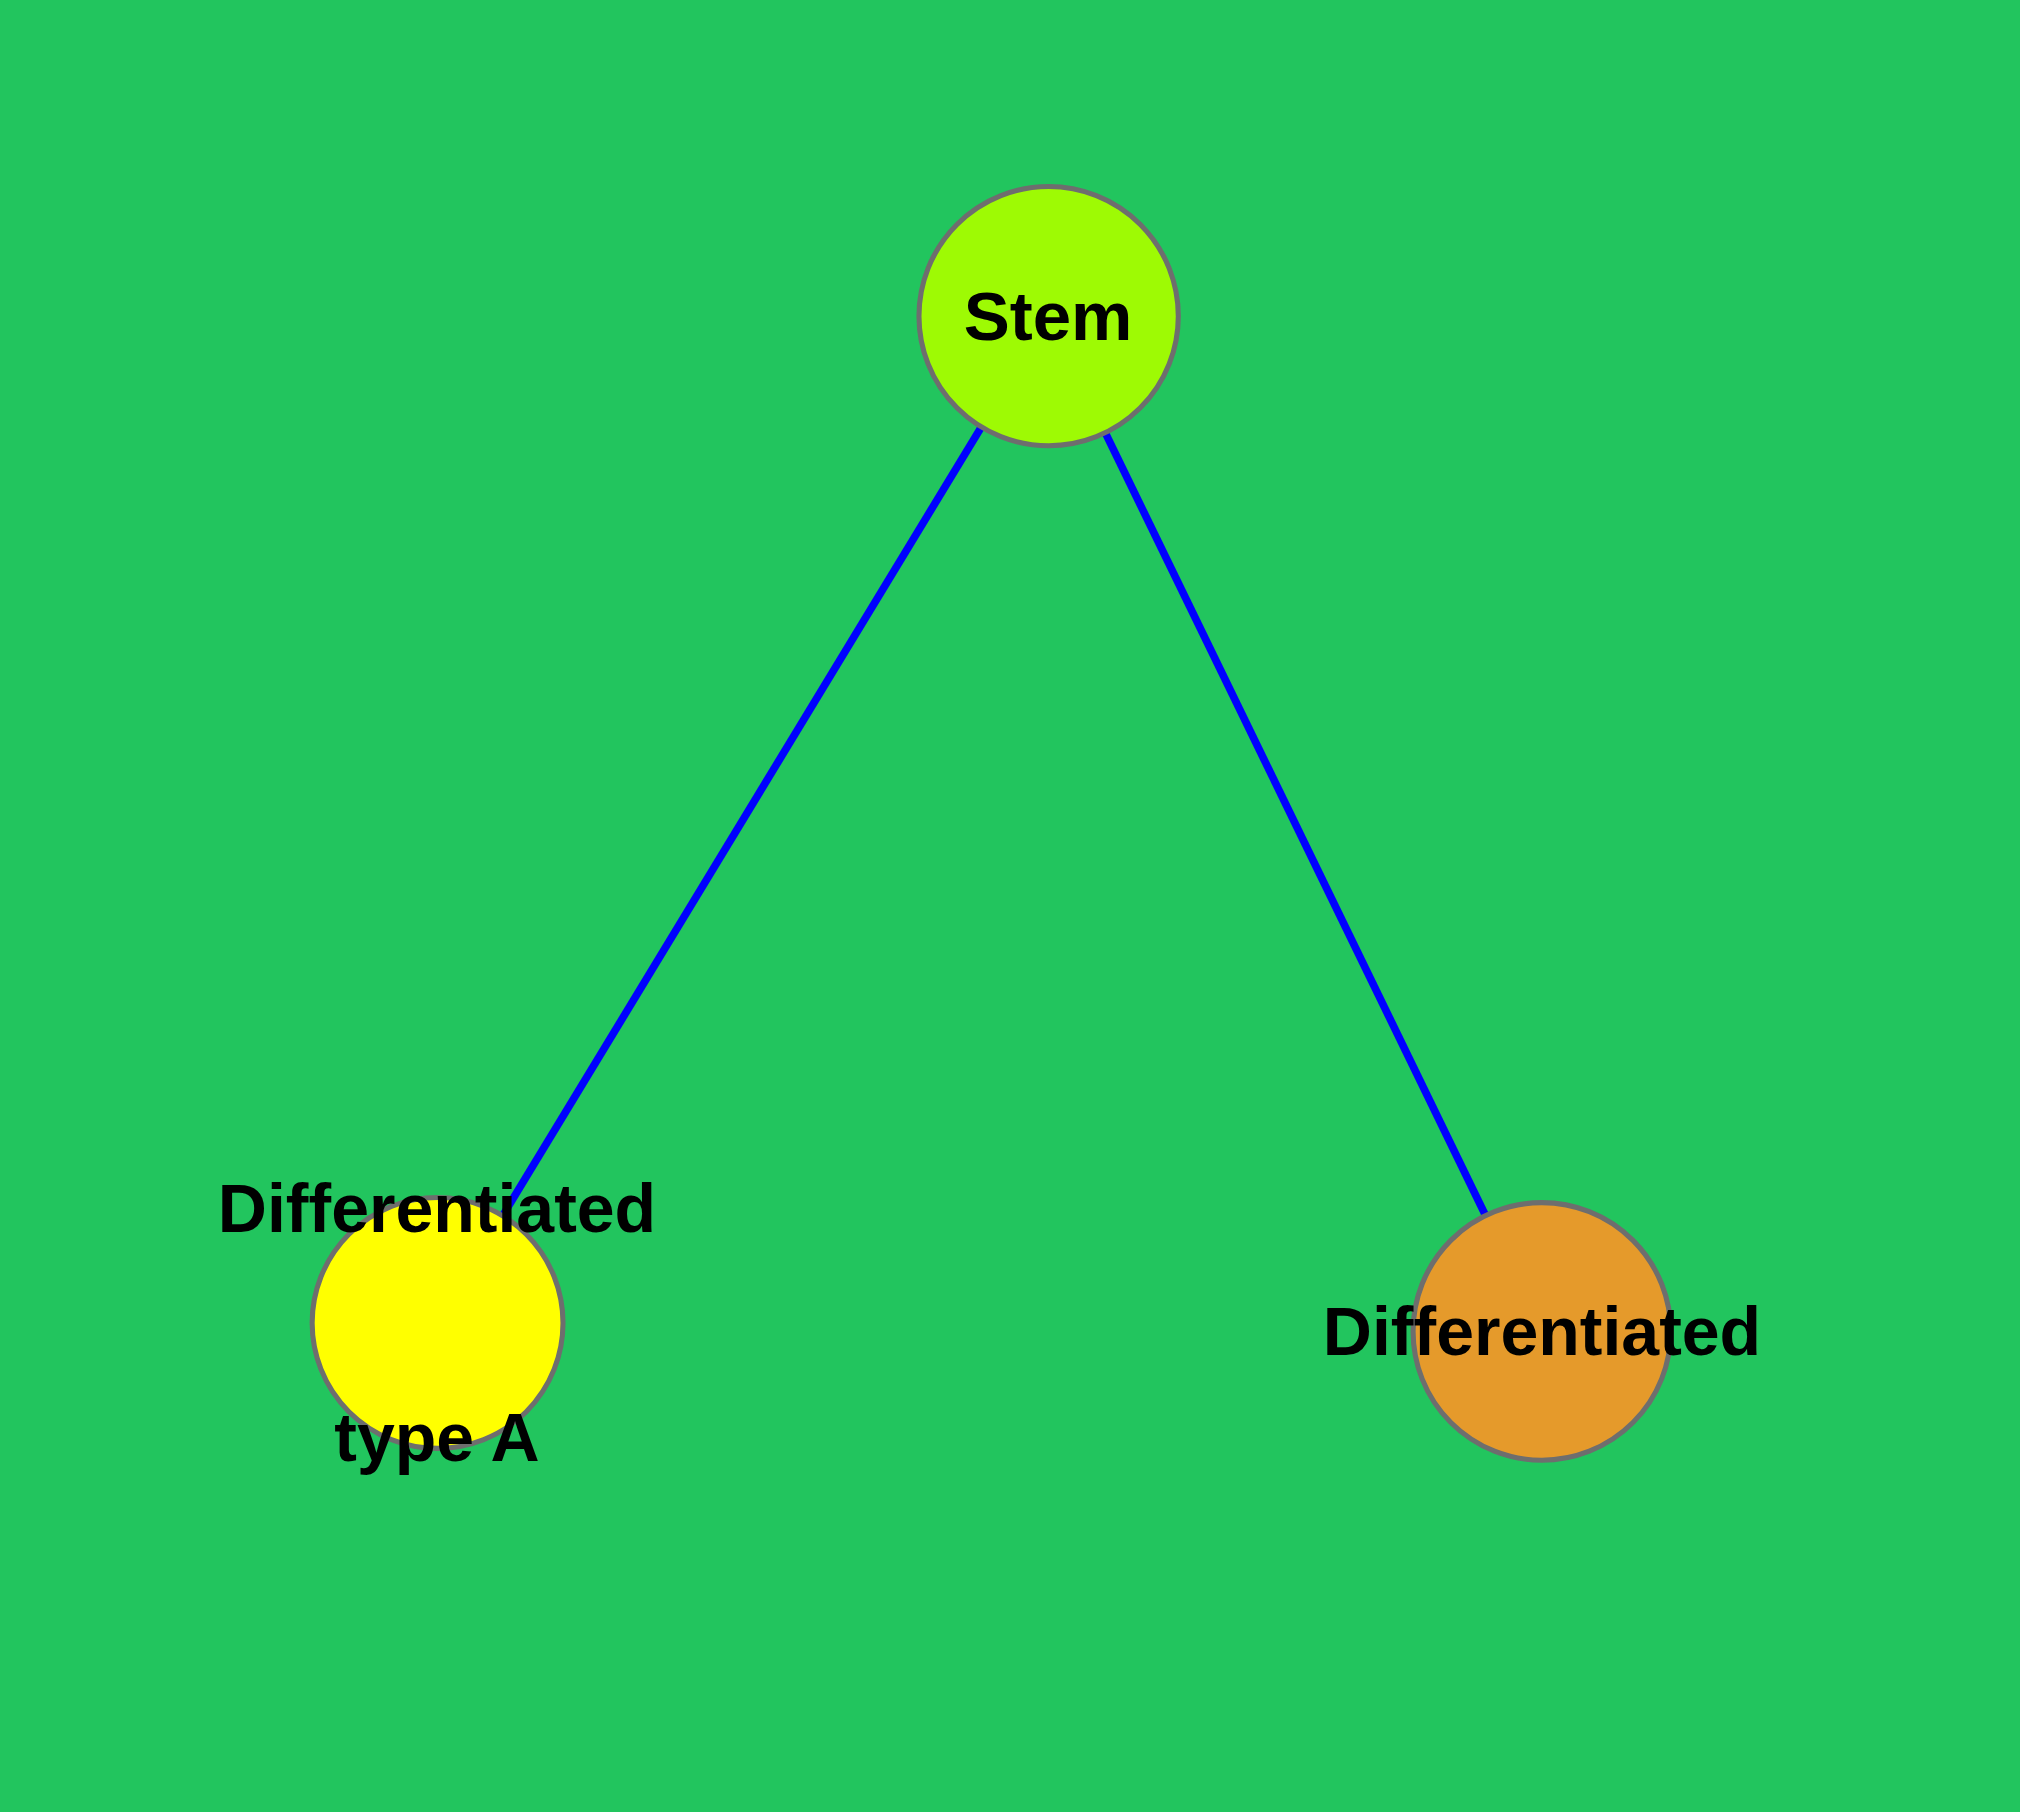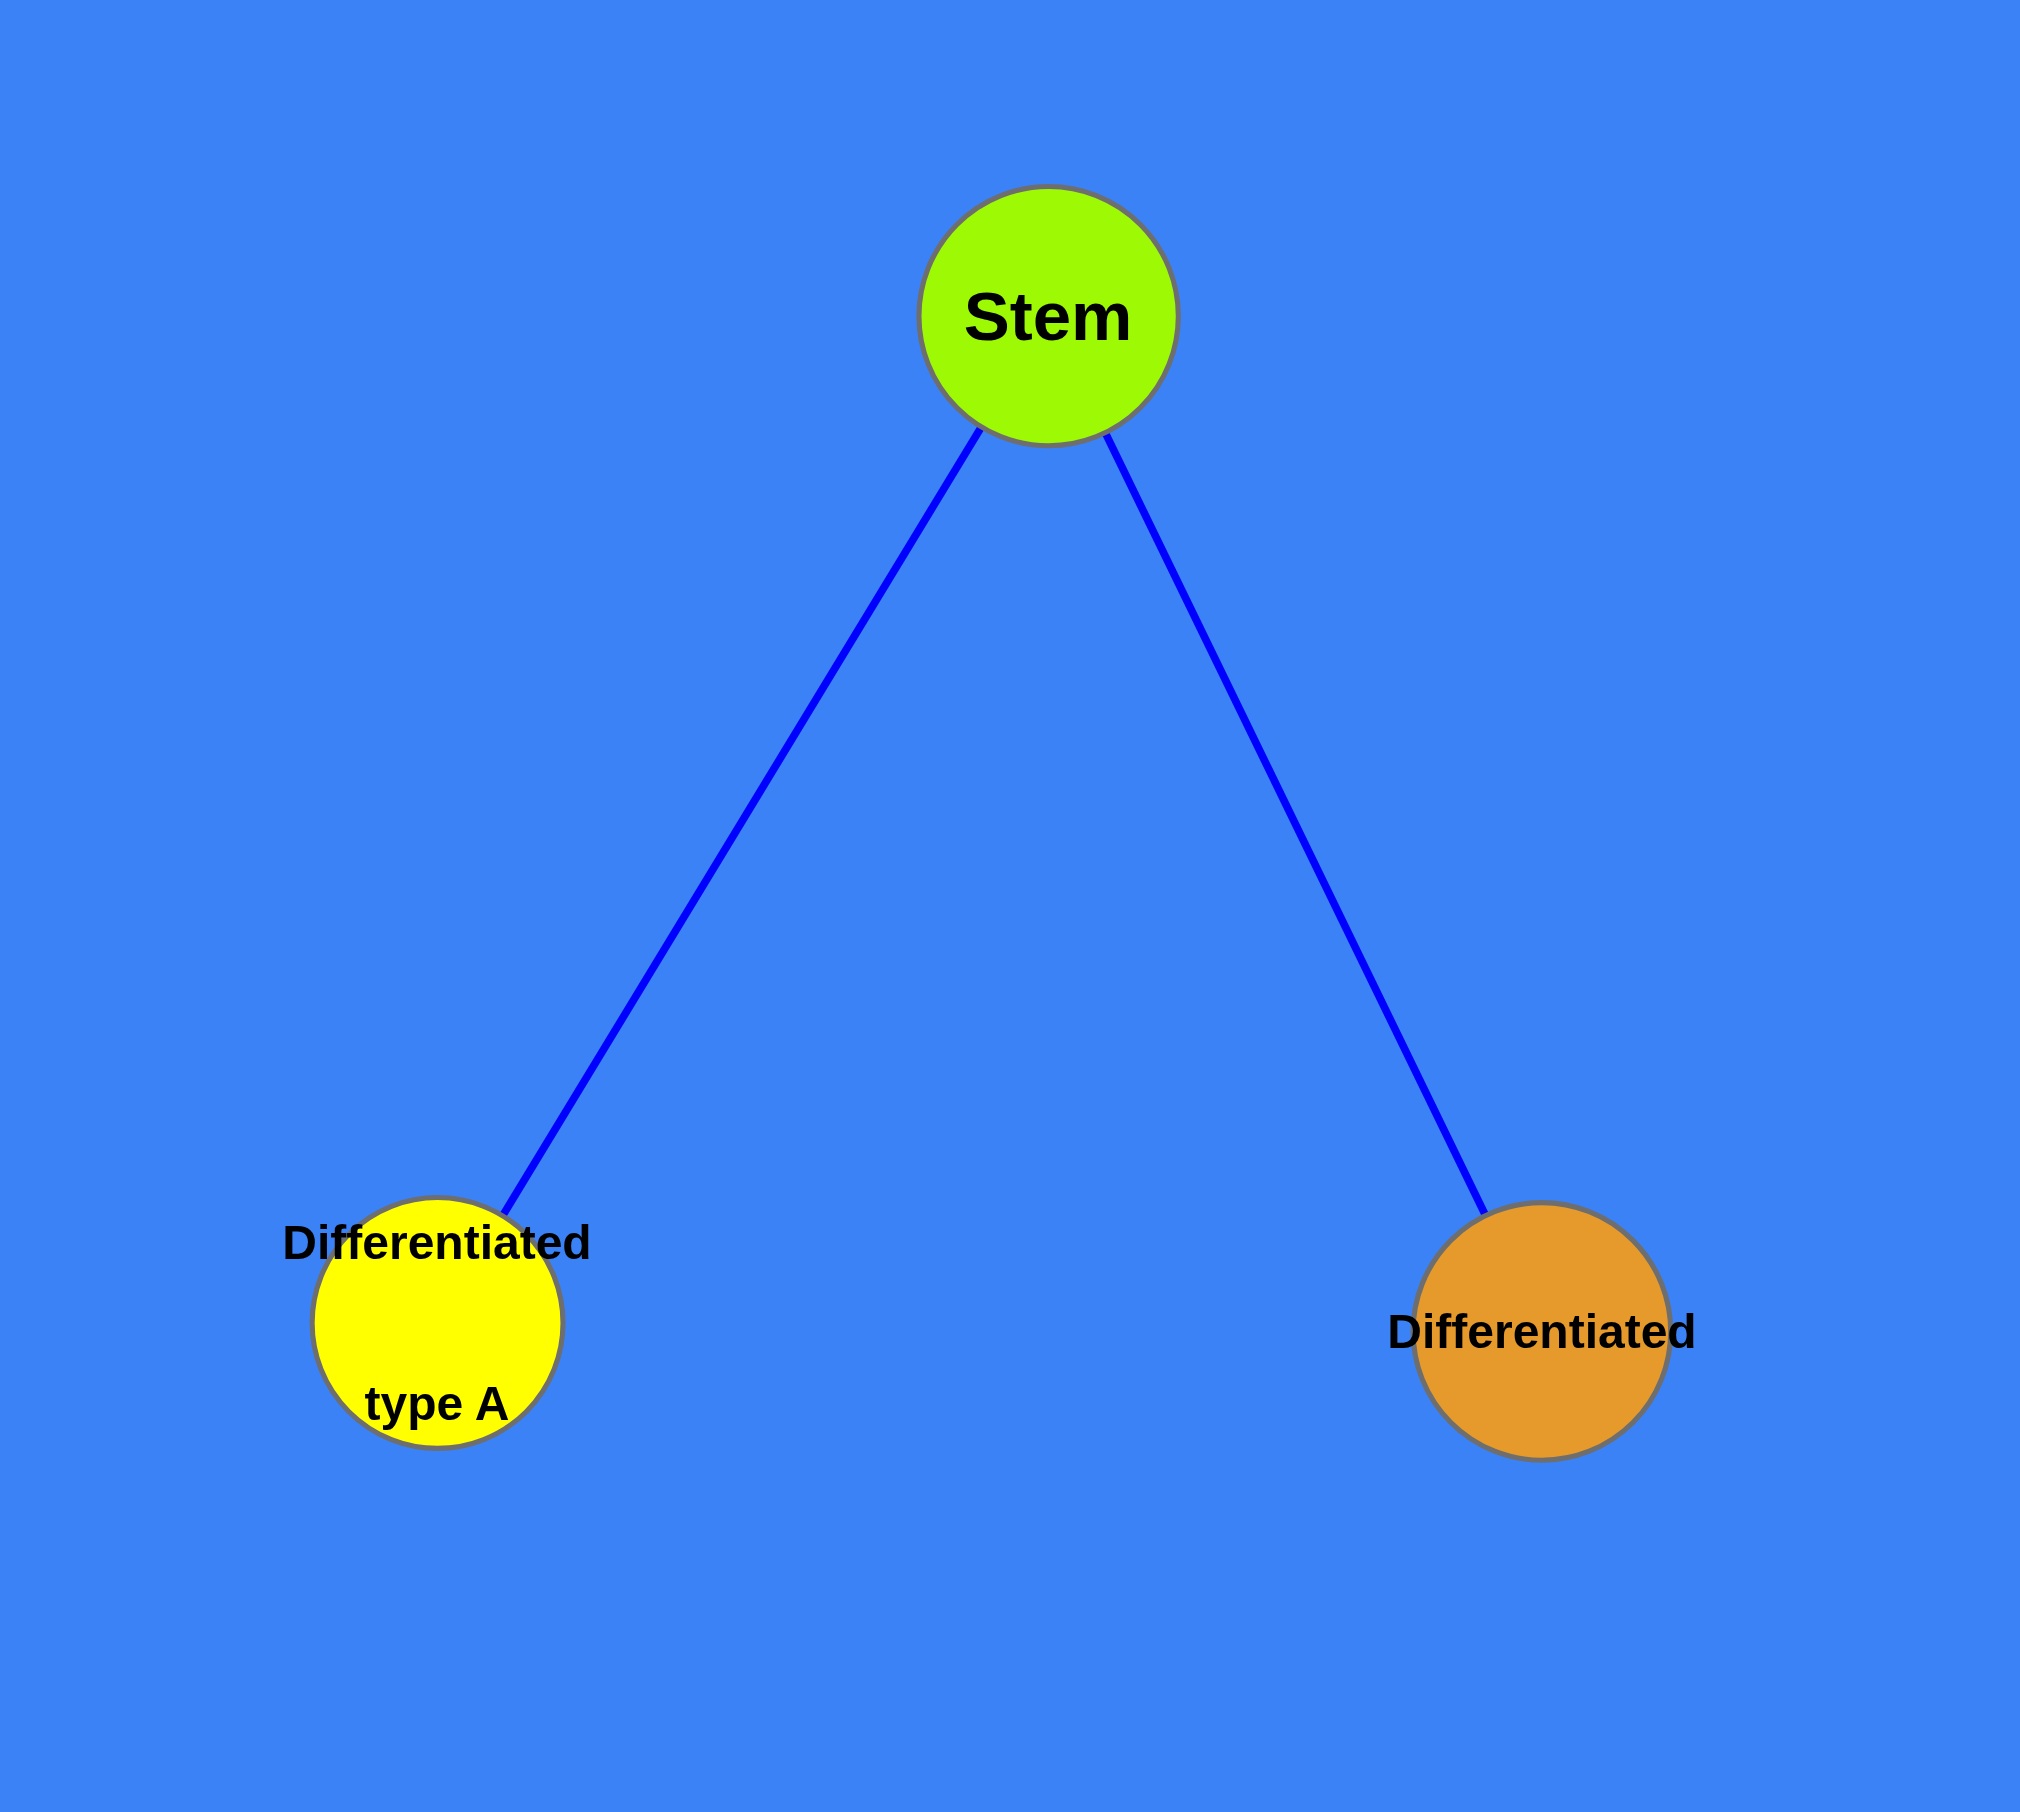--- a/index.html
+++ b/index.html
@@ -10,21 +10,21 @@
     width: 2021px;
     height: 1812px;
     overflow: hidden;
     font-family: "Liberation Sans", sans-serif;
   }
 
   #canvas {
     position: relative;
     width: 2021px;
     height: 1812px;
-    background: #3b82f6;
+    background: #22c55e;
   }
 
   #graph-svg {
     position: absolute;
     left: 0;
     top: 0;
     width: 2021px;
     height: 1812px;
     display: block;
   }
@@ -39,21 +39,21 @@
     line-height: 1.12;
     pointer-events: none;
     transform: translate(-50%, -50%);
   }
 
   .node-label.root {
     font-size: 69px;
   }
 
   .node-label.leaf {
-    font-size: 48px;
+    font-size: 68px;
   }
 </style>
 </head>
 <body>
 
 <div id="canvas">
 
   <svg id="graph-svg" viewBox="0 0 2384 2138">
     <g>
       <line x1="1237" y1="373" x2="516" y2="1561" stroke="#0000ff" stroke-width="9" stroke-linecap="butt"></line>

